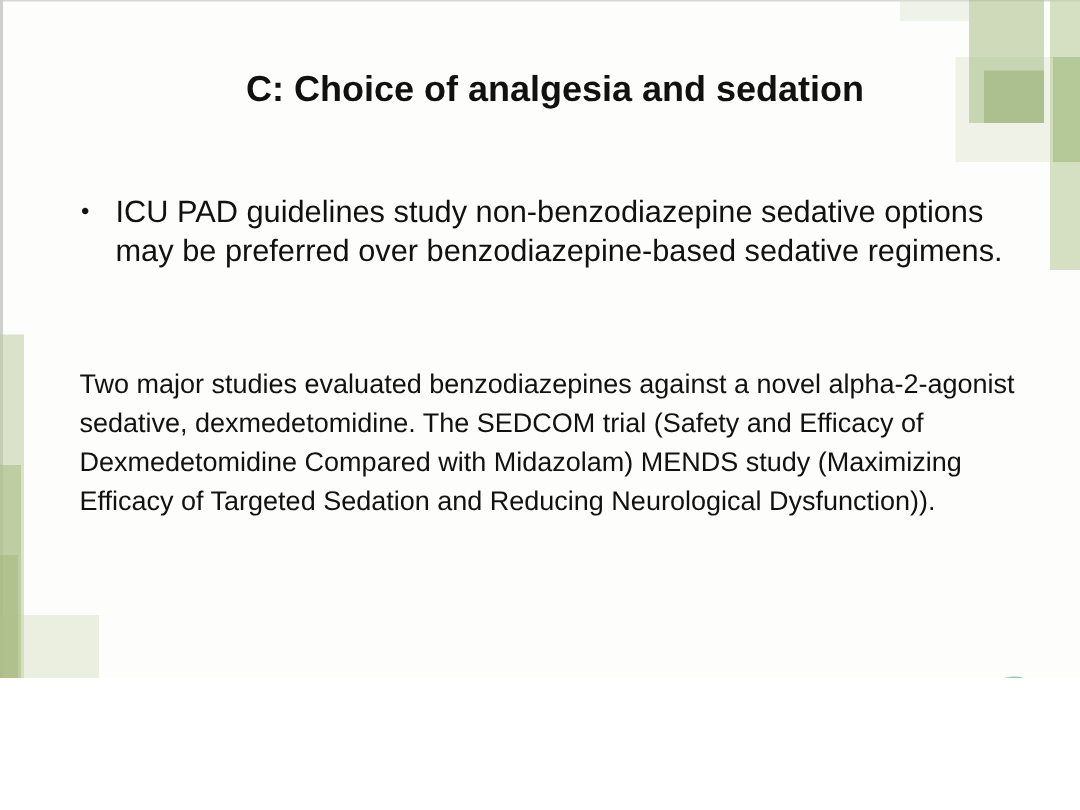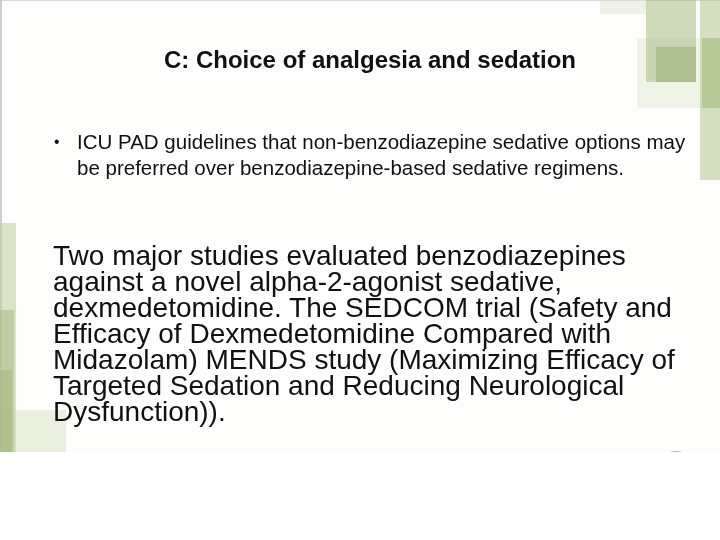--- a/index.html
+++ b/index.html
@@ -71,21 +71,21 @@
       font-size: 16px;
       line-height: 26px;
     }
     .bullet-text {
       flex: 1;
     }
     .para {
       position: absolute;
       left: 53px; top: 243px;
       width: 650px;
-      font-size: 28px;
+      font-size: 18px;
       line-height: 26px;
       color: #111111;
     }
     .logo {
       position: absolute;
       left: 628px; top: 450px;
       width: 92px; height: 90px;
     }
   </style>
 </head>
@@ -106,21 +106,21 @@
   <div class="deco d9"></div>
   <div class="deco d8"></div>
   <div class="deco d11"></div>
   <div class="deco d10"></div>
 
   <div class="title">C: Choice of analgesia and sedation</div>
 
   <div class="bullet-block">
     <div class="bullet-row">
       <span class="bullet-dot">•</span>
-      <span class="bullet-text">ICU PAD guidelines that non-benzodiazepine sedative options may be preferred over benzodiazepine-based sedative regimens.</span>
+      <span class="bullet-text">ICU PAD guidelines study non-benzodiazepine sedative options may be preferred over benzodiazepine-based sedative regimens.</span>
     </div>
   </div>
 
   <div class="para">Two major studies evaluated benzodiazepines against a novel alpha-2-agonist sedative, dexmedetomidine. The SEDCOM trial (Safety and Efficacy of Dexmedetomidine Compared with Midazolam) MENDS study (Maximizing Efficacy of Targeted Sedation and Reducing Neurological Dysfunction)).</div>
 
   <div class="logo">
     <svg width="92" height="90" viewBox="0 0 92 90" xmlns="http://www.w3.org/2000/svg">
       <g fill="none" stroke="#7cc0a2" stroke-width="2" opacity="0.85">
         <circle cx="48" cy="22" r="20"></circle>
         <circle cx="26" cy="36" r="20"></circle>

